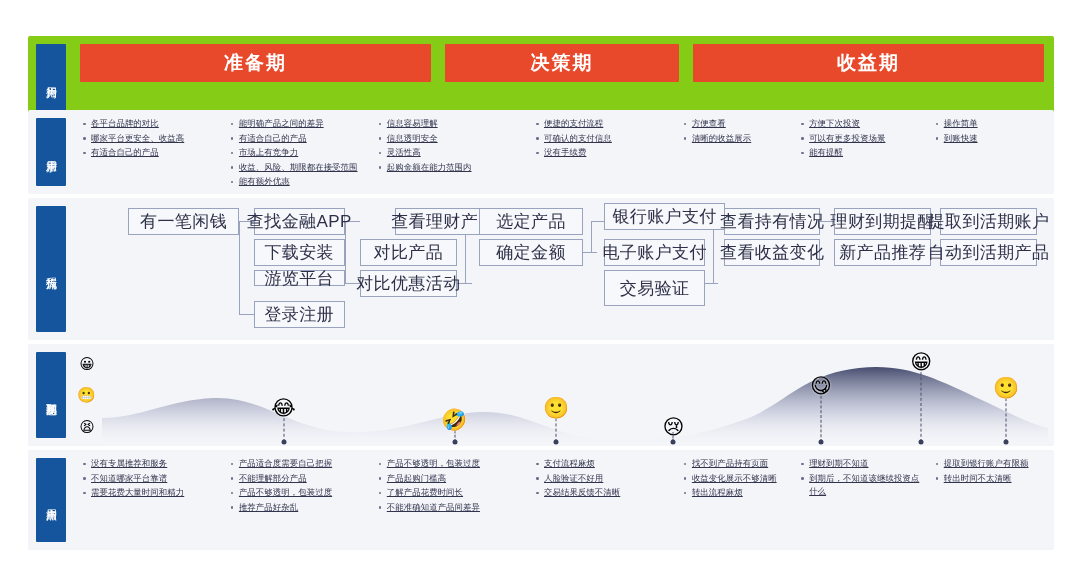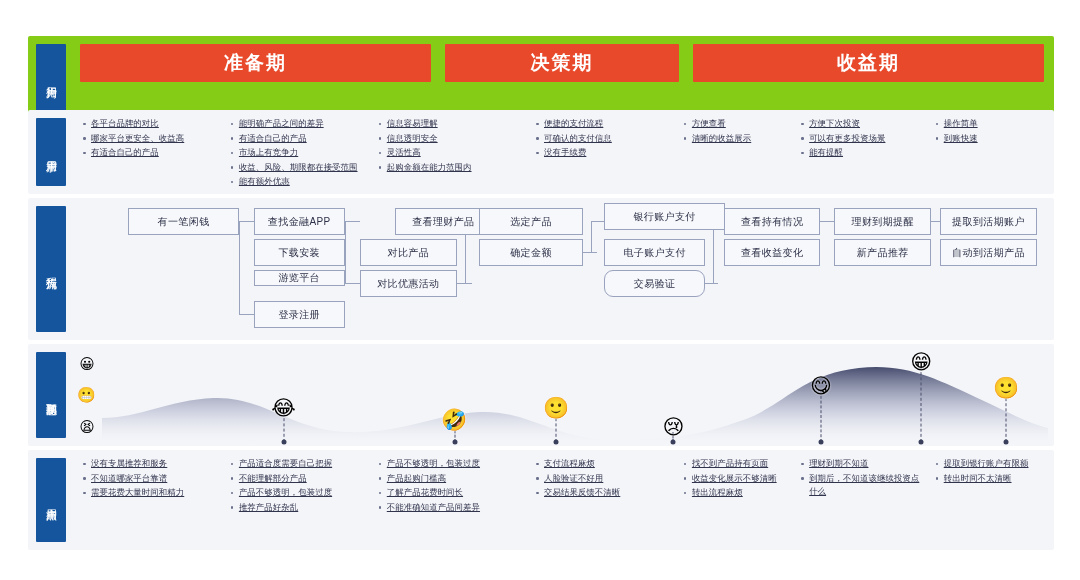--- a/index.html
+++ b/index.html
@@ -134,21 +134,21 @@
   #band-flow { top: 198px; height: 142px; }
   .flow-canvas {
     position: absolute;
     inset: 0;
   }
   .fbox {
     position: absolute;
     background: #f7f8fb;
     border: 1px solid #9aa3be;
     color: #2d3048;
-    font-size: 10px;
+    font-size: 17px;
     display: flex;
     align-items: center;
     justify-content: center;
     box-sizing: border-box;
     letter-spacing: 0.4px;
     white-space: nowrap;
   }
   .fline {
     position: absolute;
     background: #9aa3be;
@@ -331,21 +331,21 @@
           </div>
           <div class="fbox" style="left: 404.585px; top: 41px; width: 104.892px; height: 27px;">
             <span>确定金额</span>
           </div>
           <div class="fbox" style="left: 530.081px; top: 5px; width: 121px; height: 27px;">
             <span>银行账户支付</span>
           </div>
           <div class="fbox" style="left: 530.081px; top: 41px; width: 101.146px; height: 27px;">
             <span>电子账户支付</span>
           </div>
-          <div class="fbox" style="left: 530.081px; top: 72px; width: 101.146px; height: 27px; border-radius: 9px;">
+          <div class="fbox" style="left: 530.081px; top: 72px; width: 101.146px; height: 36px;">
             <span>交易验证</span>
           </div>
           <div class="fbox" style="left: 649.958px; top: 10px; width: 96.4635px; height: 27px;">
             <span>查看持有情况</span>
           </div>
           <div class="fbox" style="left: 649.958px; top: 41px; width: 96.4635px; height: 27px;">
             <span>查看收益变化</span>
           </div>
           <div class="fbox" style="left: 760.469px; top: 10px; width: 96.4635px; height: 27px;">
             <span>理财到期提醒</span>

